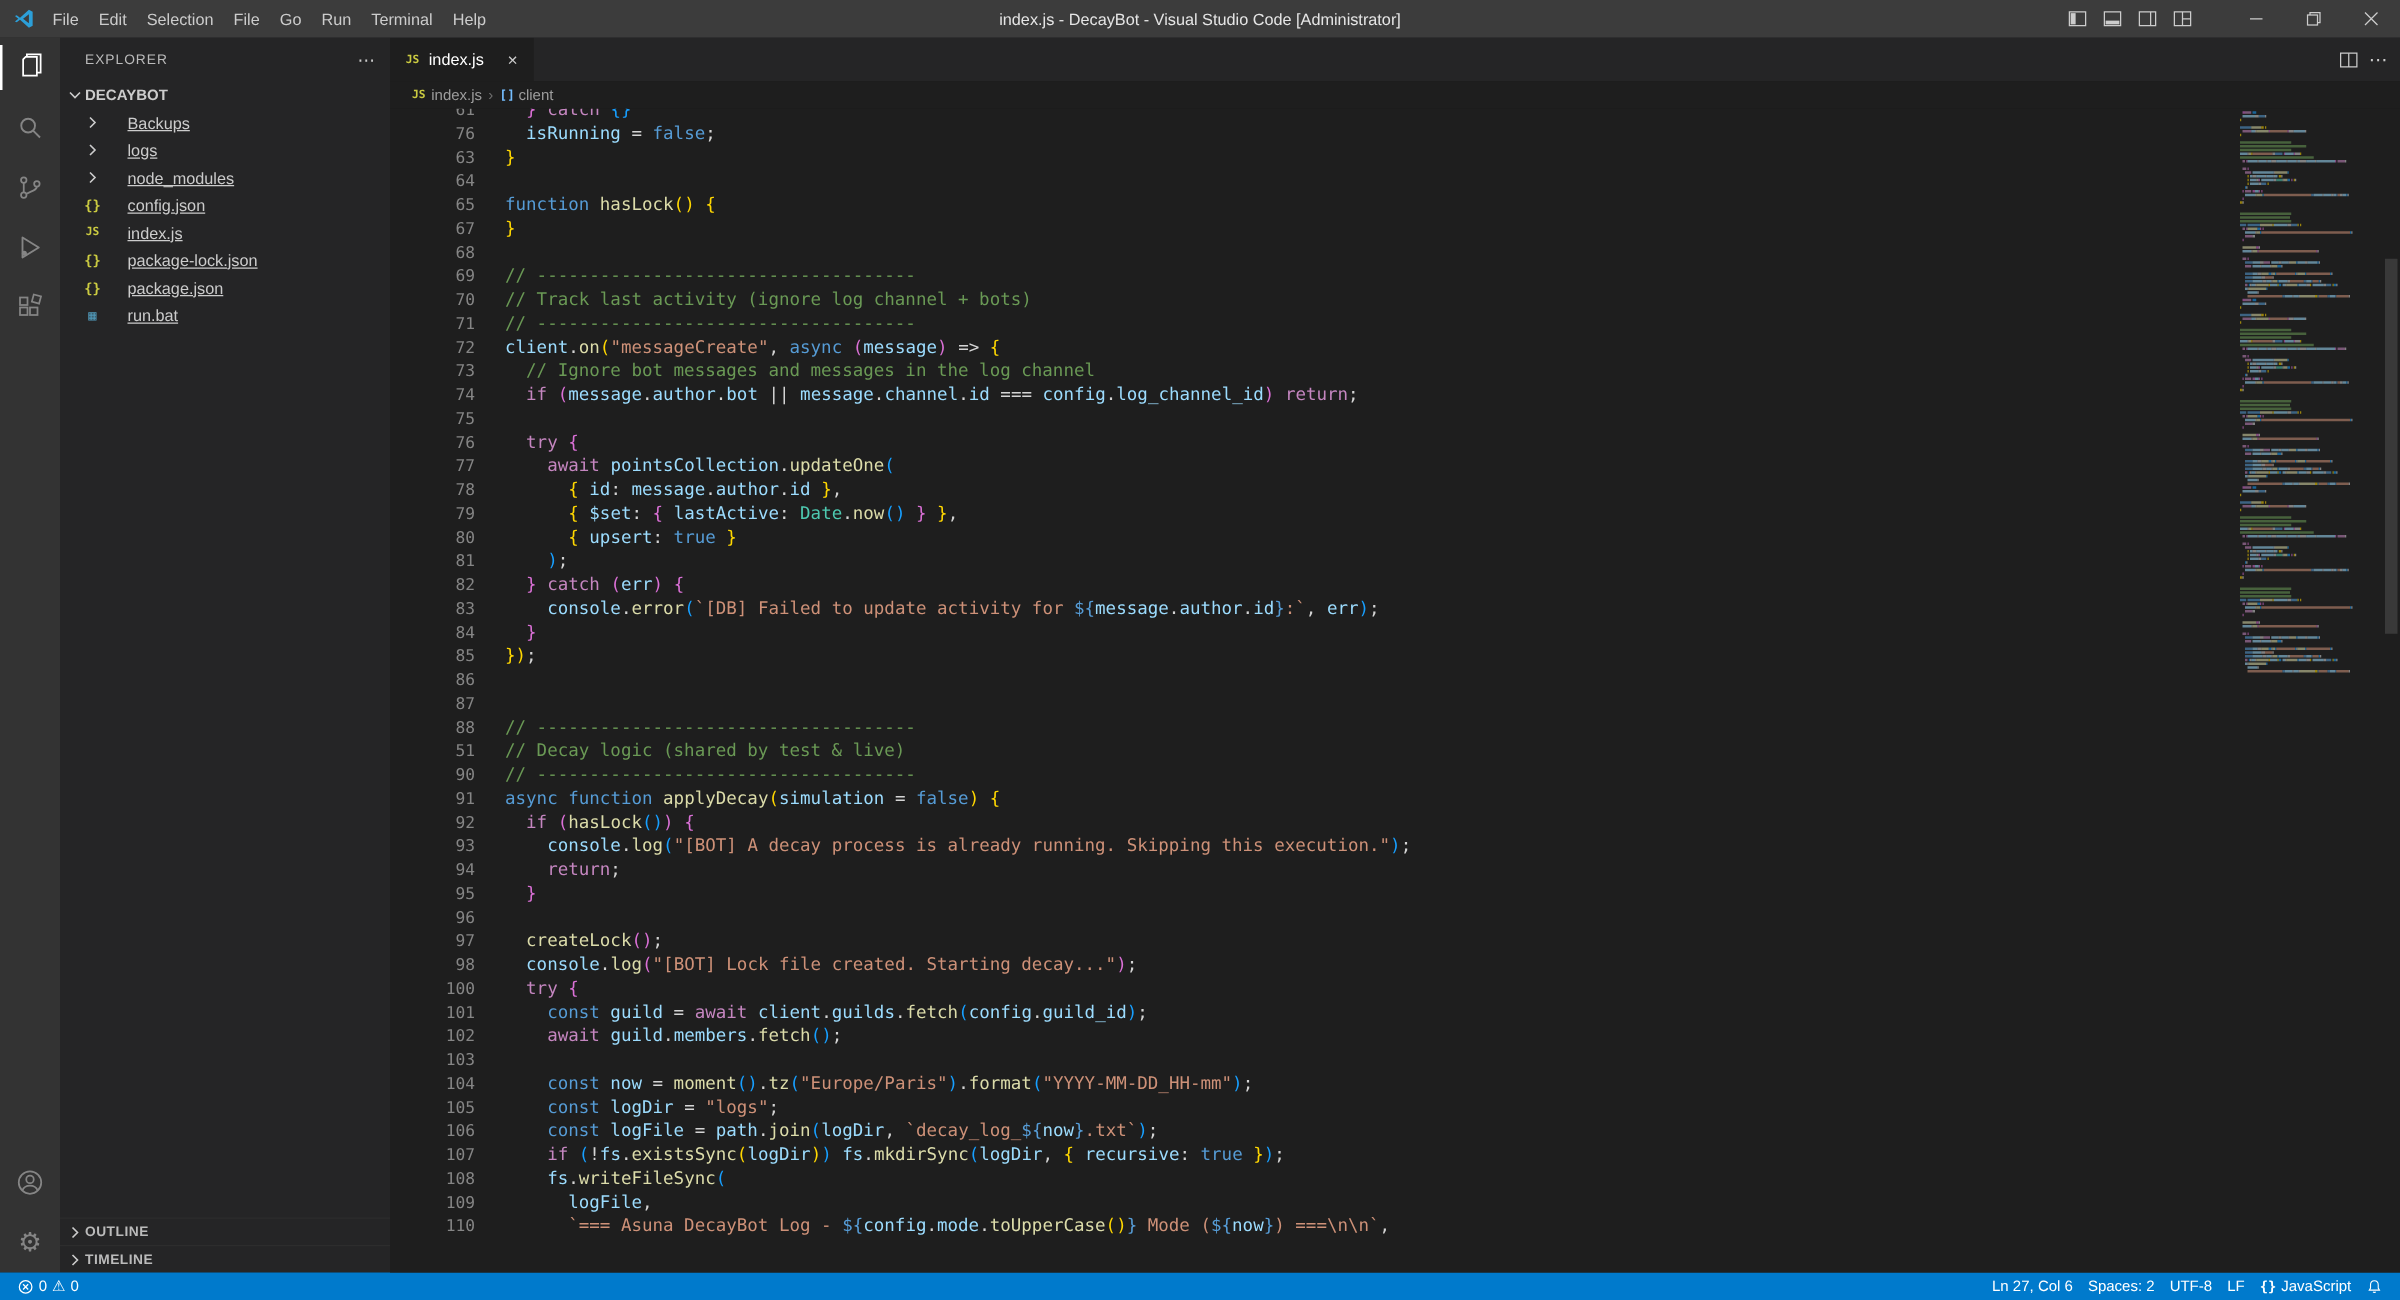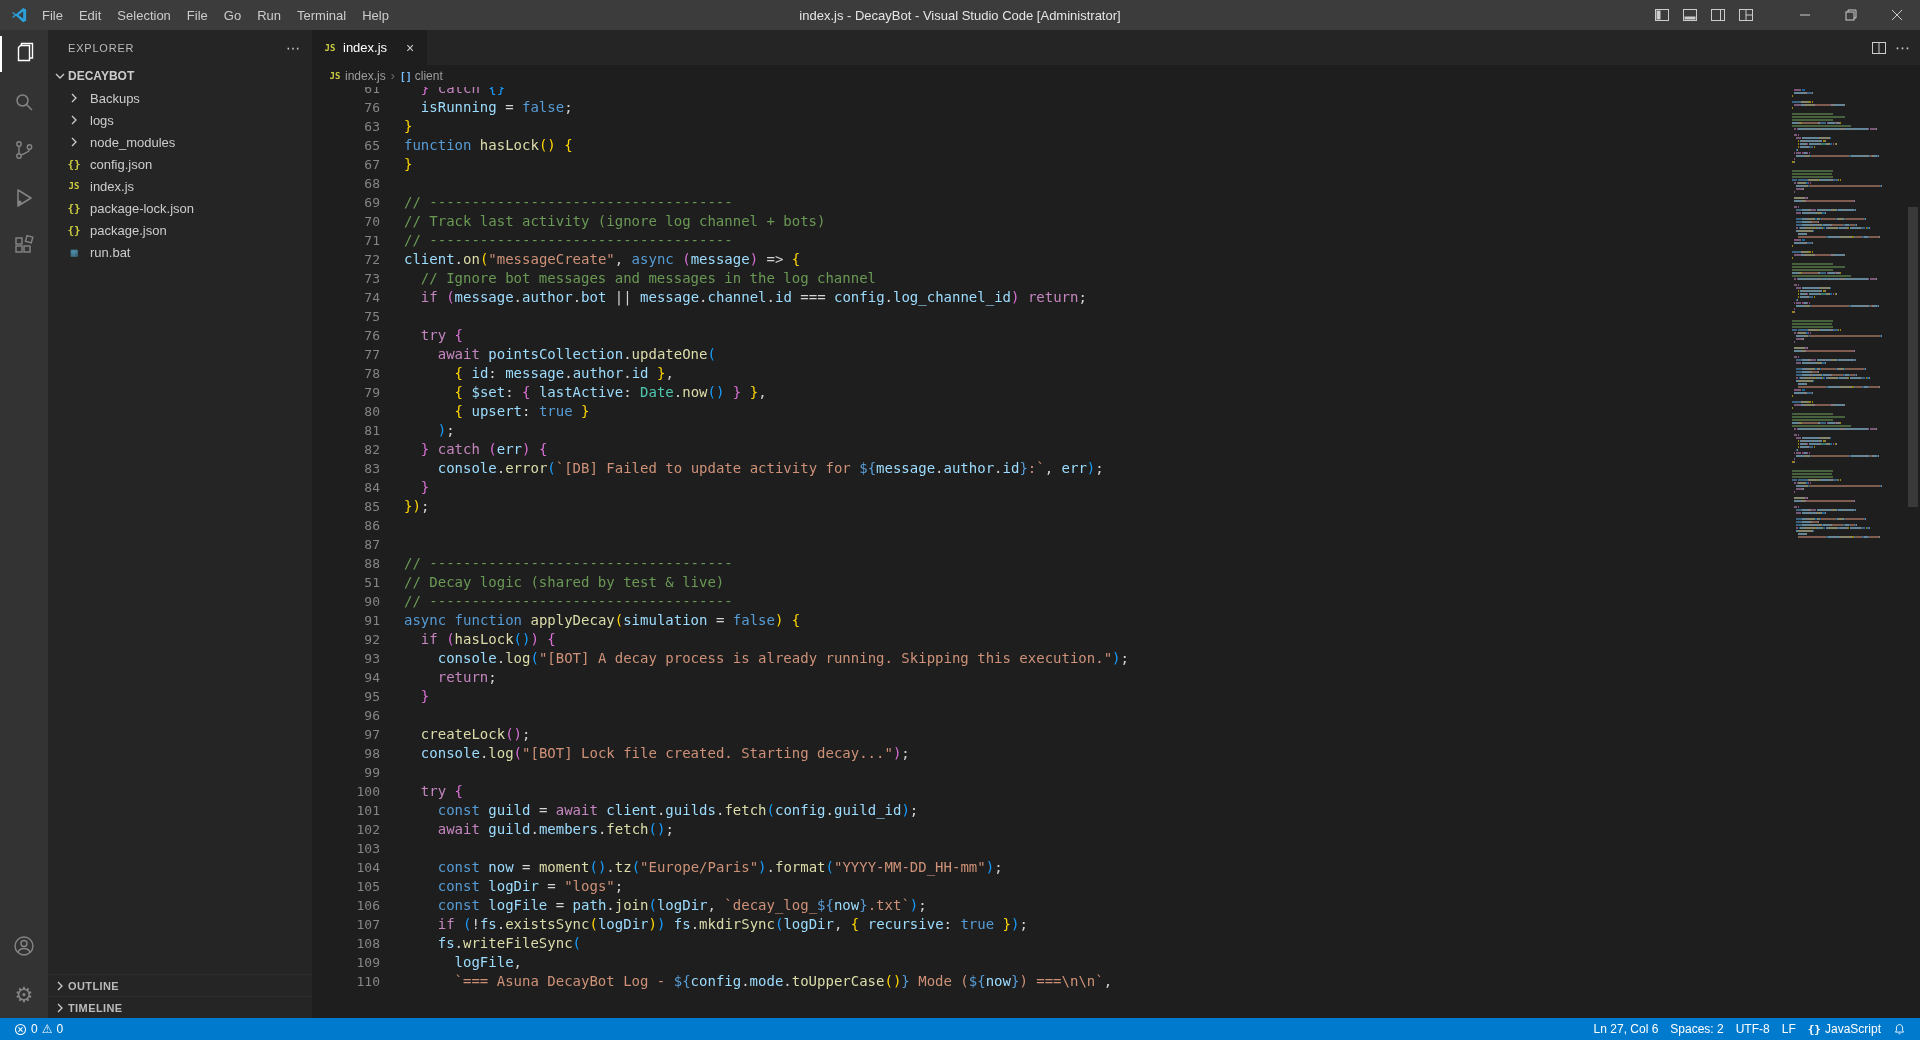--- a/index.html
+++ b/index.html
@@ -34,21 +34,21 @@
     letter-spacing:.8px; color:#bbbbbb; flex:0 0 35px; }
   .sb-header .more { margin-left:auto; font-size:14px; color:#cccccc; letter-spacing:0; }
   .sb-root { height:22px; display:flex; align-items:center; font-size:12px; font-weight:bold; color:#cccccc; padding-left:4px; }
   .tree { flex:1; overflow:hidden; }
   .tree-row { height:22px; display:flex; align-items:center; padding-left:18px; font-size:13px; cursor:pointer; white-space:nowrap; }
   .chev { width:16px; display:flex; align-items:center; justify-content:center; flex:0 0 16px; }
   .fi { width:16px; flex:0 0 16px; text-align:center; font-family:"DejaVu Sans Mono", monospace; }
   .fi-js { color:#cbcb41; font-size:9px; font-weight:bold; }
   .fi-json { color:#cbcb41; font-size:11px; font-weight:bold; }
   .fi-bat { color:#519aba; font-size:11px; }
-  .tree-label { margin-left:8px; }
+  .tree-label { margin-left:20px;text-decoration:underline; }
   .sb-bottom { flex:0 0 auto; }
   .sb-section { height:22px; display:flex; align-items:center; font-size:11px; font-weight:bold; color:#bbbbbb;
     border-top:1px solid #2d2d2d; padding-left:4px; letter-spacing:.4px; }
 
   
   .editor-col { flex:1; display:flex; flex-direction:column; min-width:0; background:#1e1e1e; }
   .tabbar { height:35px; background:#252526; display:flex; align-items:stretch; flex:0 0 35px; }
   .tab { width:116px; background:#1e1e1e; display:flex; align-items:center; padding:0 8px 0 10px; font-size:13px;
     color:#ffffff; border-right:1px solid #252526; }
   .tab .fi { margin-right:5px; }
@@ -321,20 +321,24 @@
             </div>
             <div class="cl">
               <span class="ln">76</span>
               <span class="lc"><span class="tk-pl">  </span><span class="tk-vr">isRunning</span><span class="tk-pl"> = </span><span class="tk-st">false</span><span class="tk-pl">;</span></span>
             </div>
             <div class="cl">
               <span class="ln">63</span>
               <span class="lc"><span class="tk-b1">}</span></span>
             </div>
             <div class="cl">
+              <span class="ln">64</span>
+              <span class="lc"></span>
+            </div>
+            <div class="cl">
               <span class="ln">65</span>
               <span class="lc"><span class="tk-st">function </span><span class="tk-fn">hasLock</span><span class="tk-b1">()</span><span class="tk-pl"> </span><span class="tk-b1">{</span></span>
             </div>
             <div class="cl">
               <span class="ln">67</span>
               <span class="lc"><span class="tk-b1">}</span></span>
             </div>
             <div class="cl">
               <span class="ln">68</span>
               <span class="lc"></span>
@@ -451,24 +455,20 @@
               <span class="ln">96</span>
               <span class="lc"></span>
             </div>
             <div class="cl">
               <span class="ln">97</span>
               <span class="lc"><span class="tk-pl">  </span><span class="tk-fn">createLock</span><span class="tk-b2">()</span><span class="tk-pl">;</span></span>
             </div>
             <div class="cl">
               <span class="ln">98</span>
               <span class="lc"><span class="tk-pl">  </span><span class="tk-vr">console</span><span class="tk-pl">.</span><span class="tk-fn">log</span><span class="tk-b2">(</span><span class="tk-str">"[BOT] Lock file created. Starting decay..."</span><span class="tk-b2">)</span><span class="tk-pl">;</span></span>
-            </div>
-            <div class="cl">
-              <span class="ln">99</span>
-              <span class="lc"></span>
             </div>
             <div class="cl">
               <span class="ln">100</span>
               <span class="lc"><span class="tk-pl">  </span><span class="tk-kw">try</span><span class="tk-pl"> </span><span class="tk-b2">{</span></span>
             </div>
             <div class="cl">
               <span class="ln">101</span>
               <span class="lc"><span class="tk-pl">    </span><span class="tk-st">const </span><span class="tk-vr">guild</span><span class="tk-pl"> = </span><span class="tk-kw">await</span><span class="tk-pl"> </span><span class="tk-vr">client</span><span class="tk-pl">.</span><span class="tk-vr">guilds</span><span class="tk-pl">.</span><span class="tk-fn">fetch</span><span class="tk-b3">(</span><span class="tk-vr">config</span><span class="tk-pl">.</span><span class="tk-vr">guild_id</span><span class="tk-b3">)</span><span class="tk-pl">;</span></span>
             </div>
             <div class="cl">

